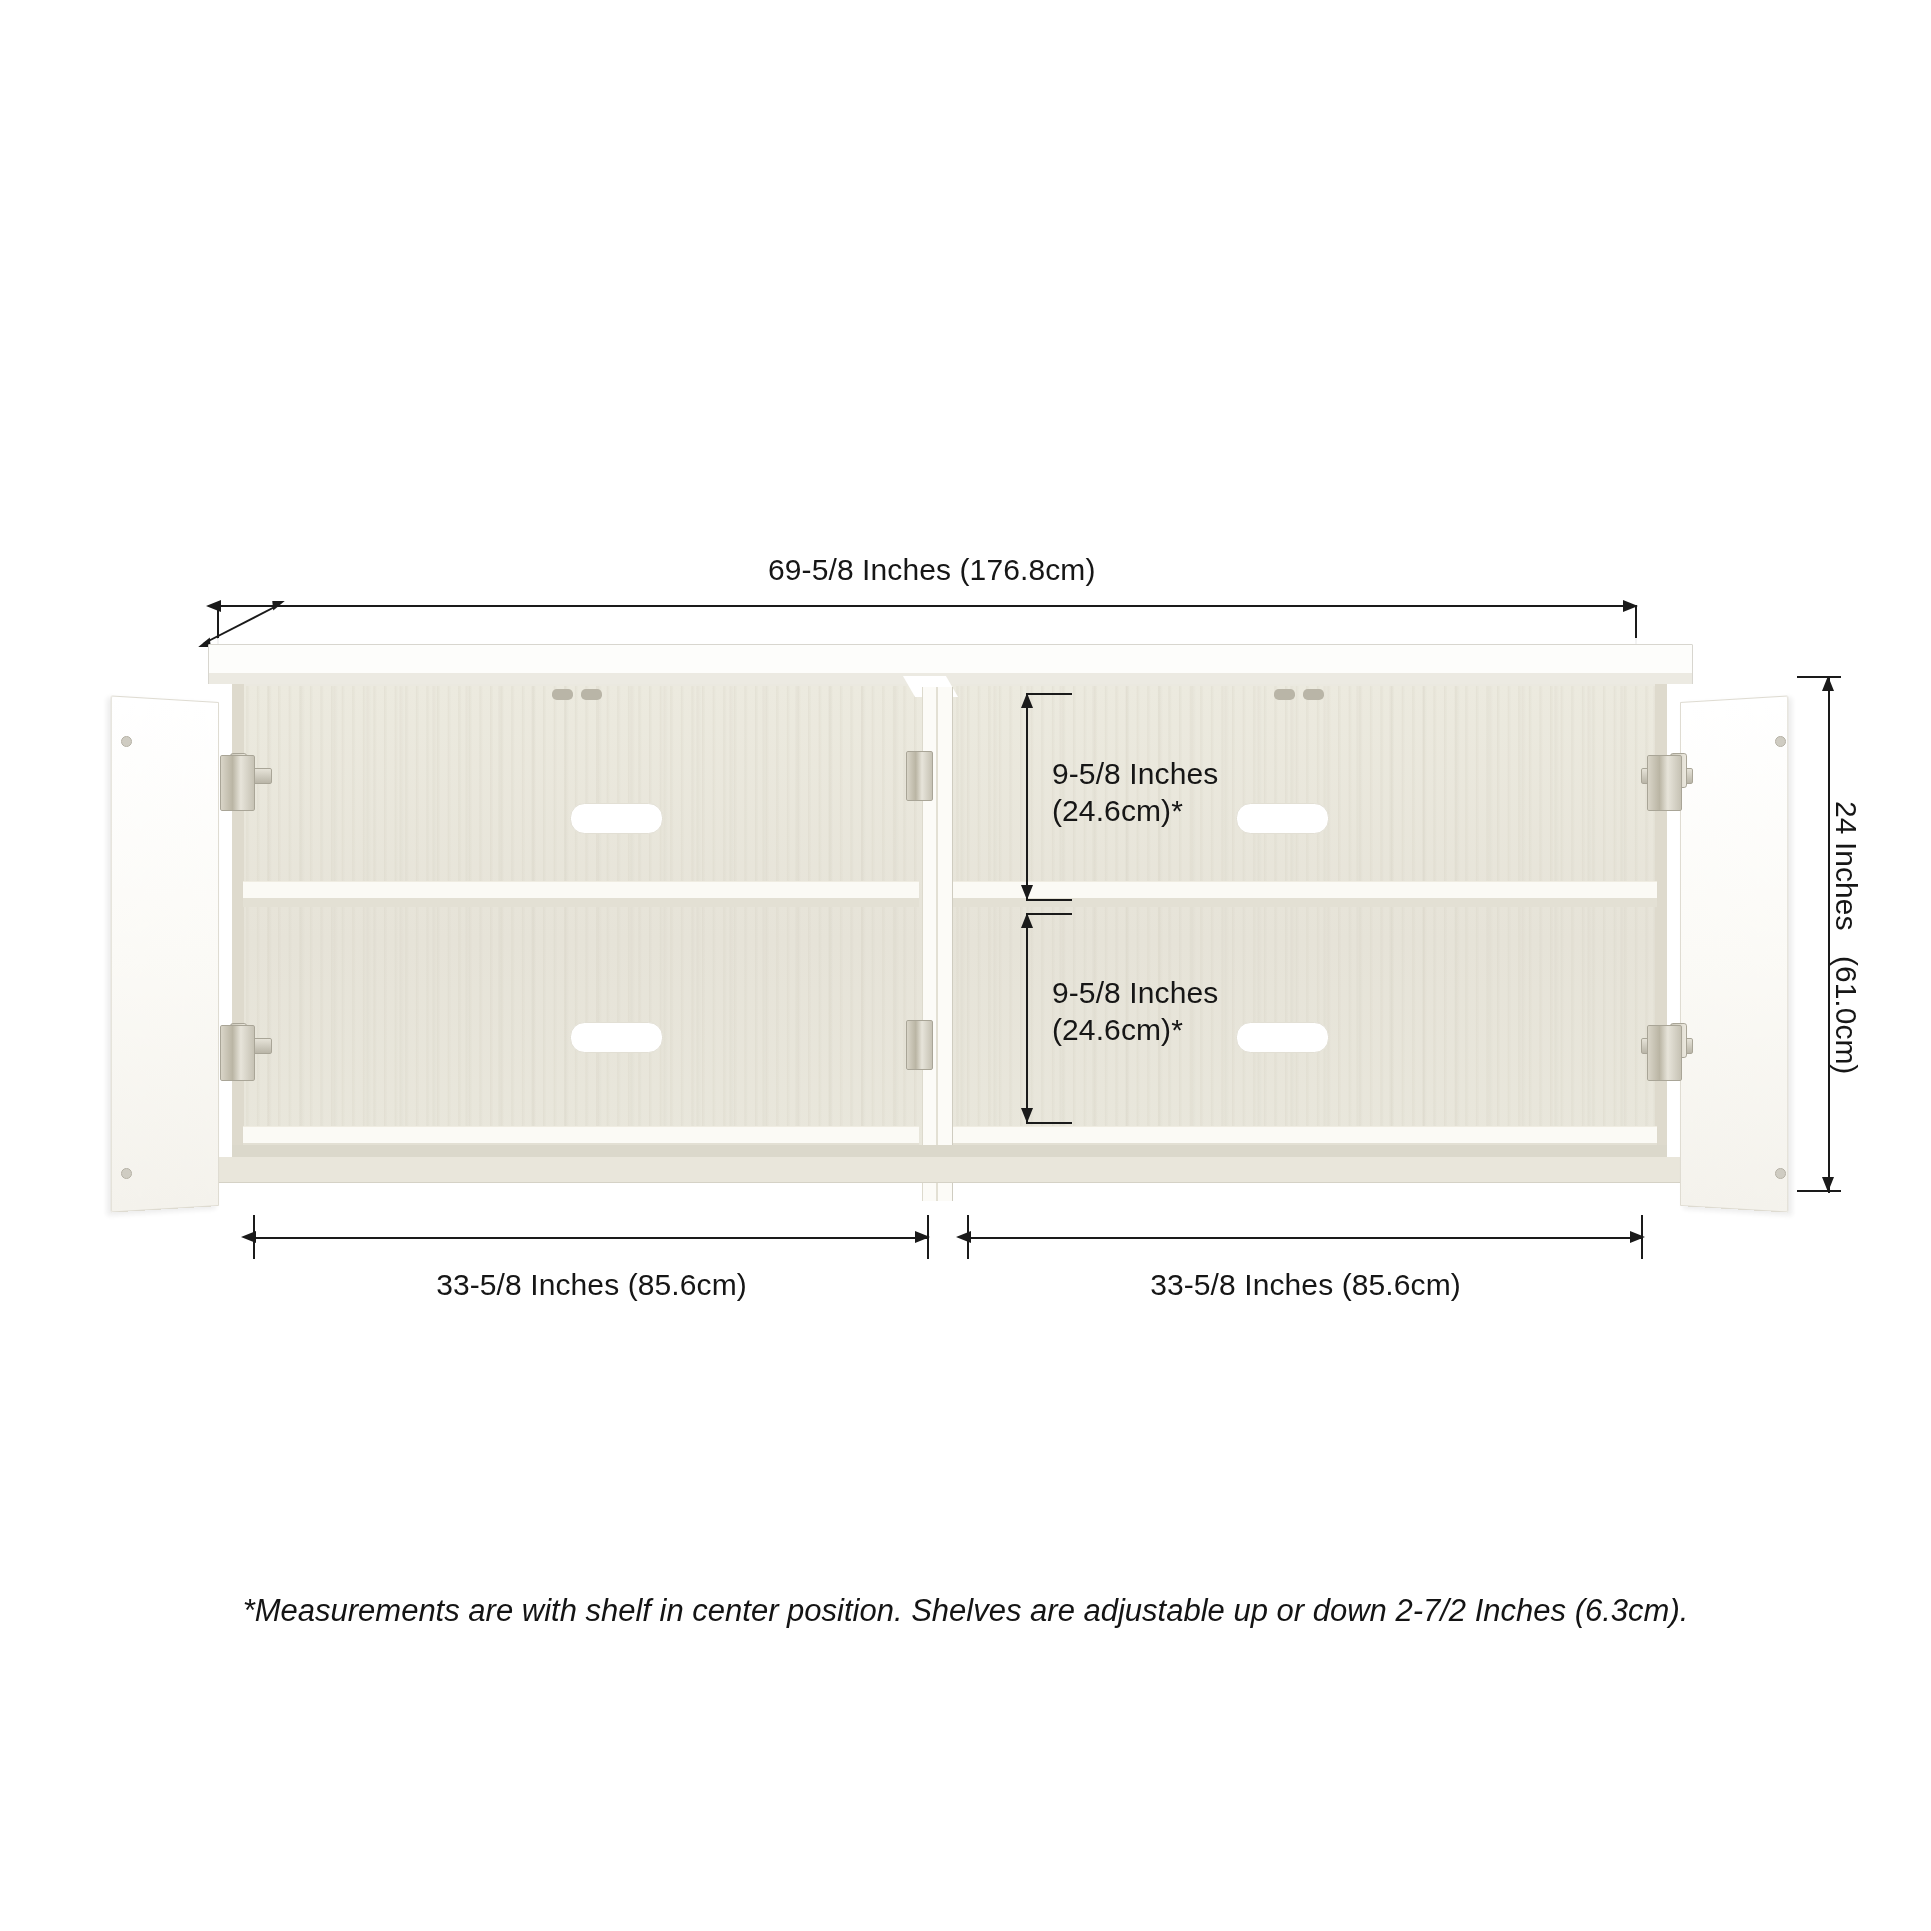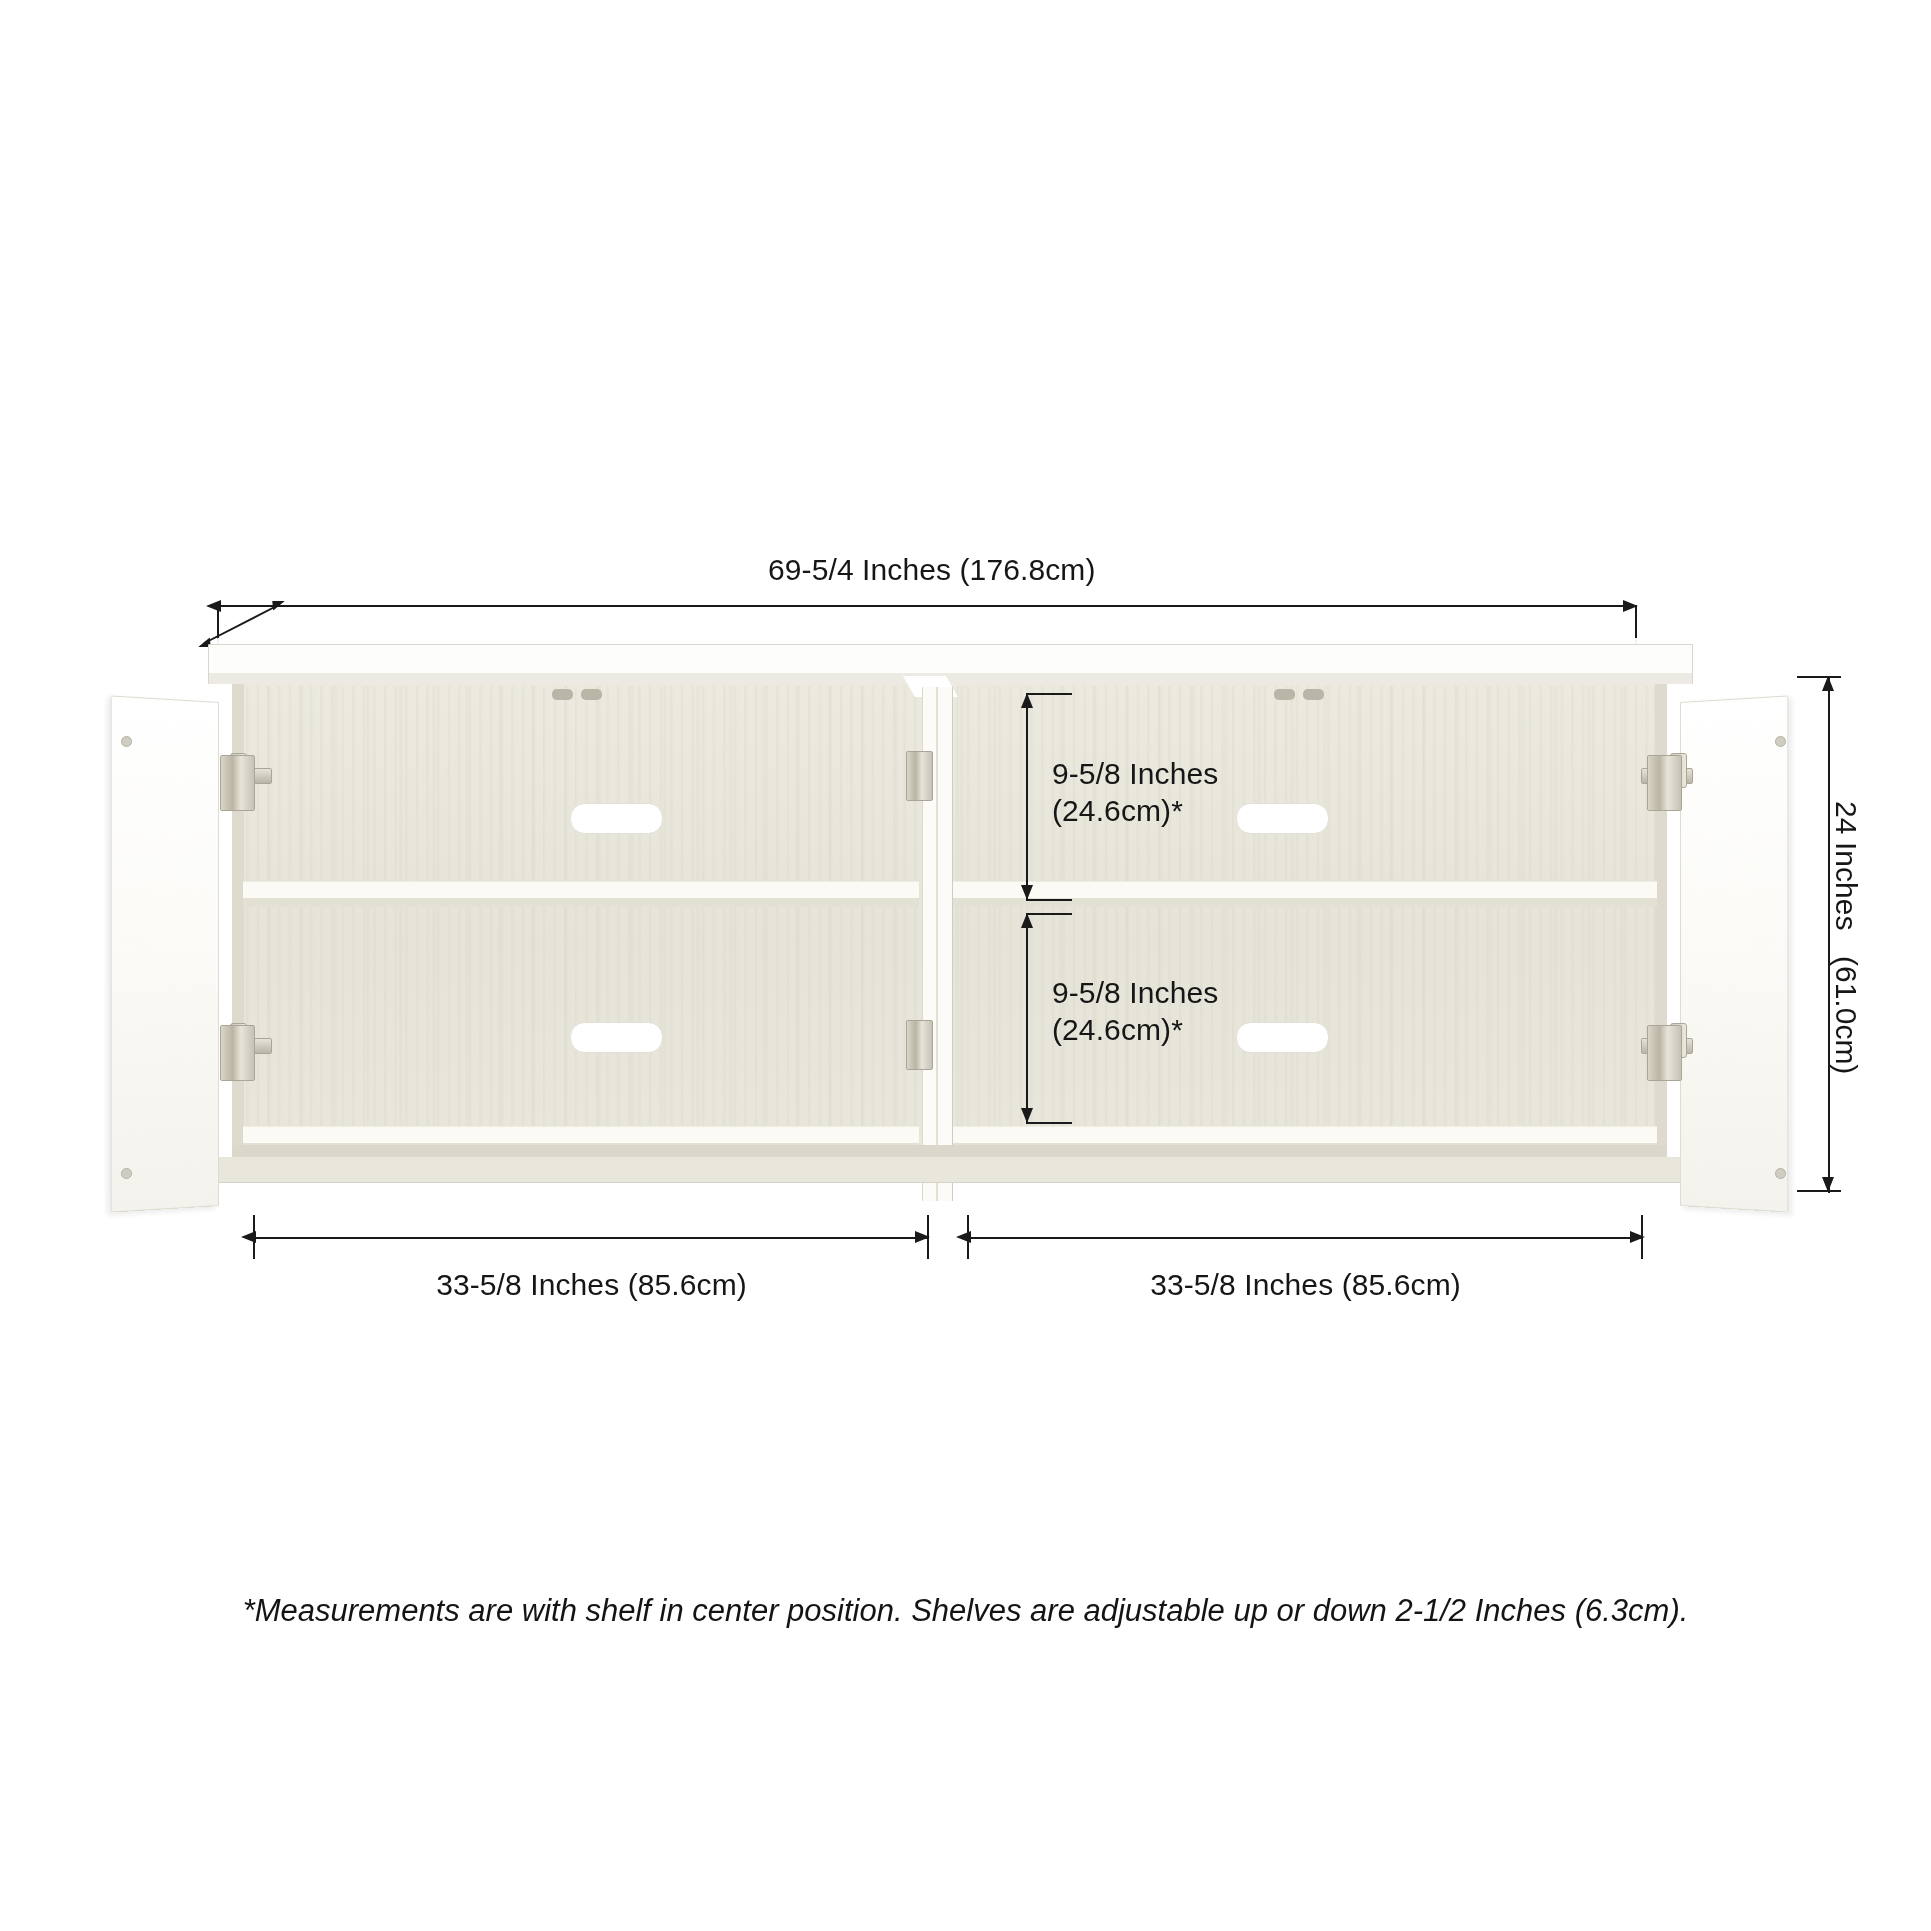--- a/index.html
+++ b/index.html
@@ -280,21 +280,21 @@
 
 
   <div style="position:absolute; left:198px; top:599px; width:87px; height:50px;">
     <svg width="87" height="50" viewBox="0 0 90 52">
       <line x1="6" y1="46" x2="84" y2="6" stroke="#1a1a1a" stroke-width="2"></line>
       <polygon points="0,50 12,40 13,50" fill="#1a1a1a"></polygon>
       <polygon points="90,2 78,12 77,2" fill="#1a1a1a"></polygon>
     </svg>
   </div>
 
-  <div class="dim-text" style="left:768px; top:552px;">69-5/4 Inches (176.8cm)</div>
+  <div class="dim-text" style="left:768px; top:552px;">69-5/8 Inches (176.8cm)</div>
   <div class="dline h" style="left:217px; top:605px; width:1419px;"></div>
   <div class="arrow left" style="left:206px; top:600px;"></div>
   <div class="arrow right" style="left:1623px; top:600px;"></div>
   <div class="dline v" style="left:217px; top:605px; height:46px;"></div>
   <div class="dline v" style="left:1635px; top:605px; height:46px;"></div>
 
   <div class="cab-top-bevel"></div>
   <div class="cab-top"></div>
   <div class="cab-top-face"></div>
 
@@ -396,16 +396,16 @@
   <div class="dline v" style="left:927px; top:1215px; height:44px;"></div>
   <div class="dim-text center" style="left:350px; top:1267px; width:483px;">33-5/8 Inches (85.6cm)</div>
 
   <div class="dline h" style="left:967px; top:1237px; width:676px;"></div>
   <div class="arrow left" style="left:956px; top:1231px;"></div>
   <div class="arrow right" style="left:1630px; top:1231px;"></div>
   <div class="dline v" style="left:967px; top:1215px; height:44px;"></div>
   <div class="dline v" style="left:1641px; top:1215px; height:44px;"></div>
   <div class="dim-text center" style="left:1064px; top:1267px; width:483px;">33-5/8 Inches (85.6cm)</div>
 
-  <div class="footnote">*Measurements are with shelf in center position. Shelves are adjustable up or down 2-1/2 Inches (6.3cm).</div>
+  <div class="footnote">*Measurements are with shelf in center position. Shelves are adjustable up or down 2-7/2 Inches (6.3cm).</div>
 
 </div>
 
 
 </body></html>

